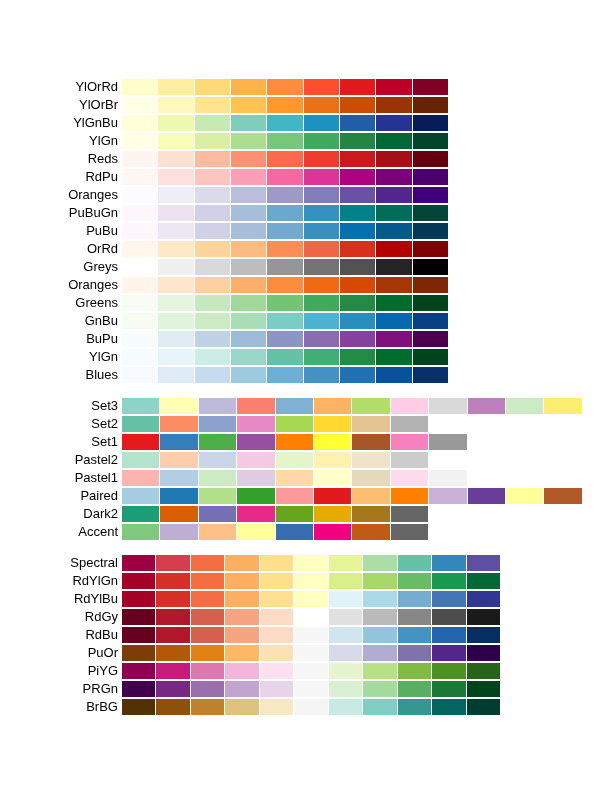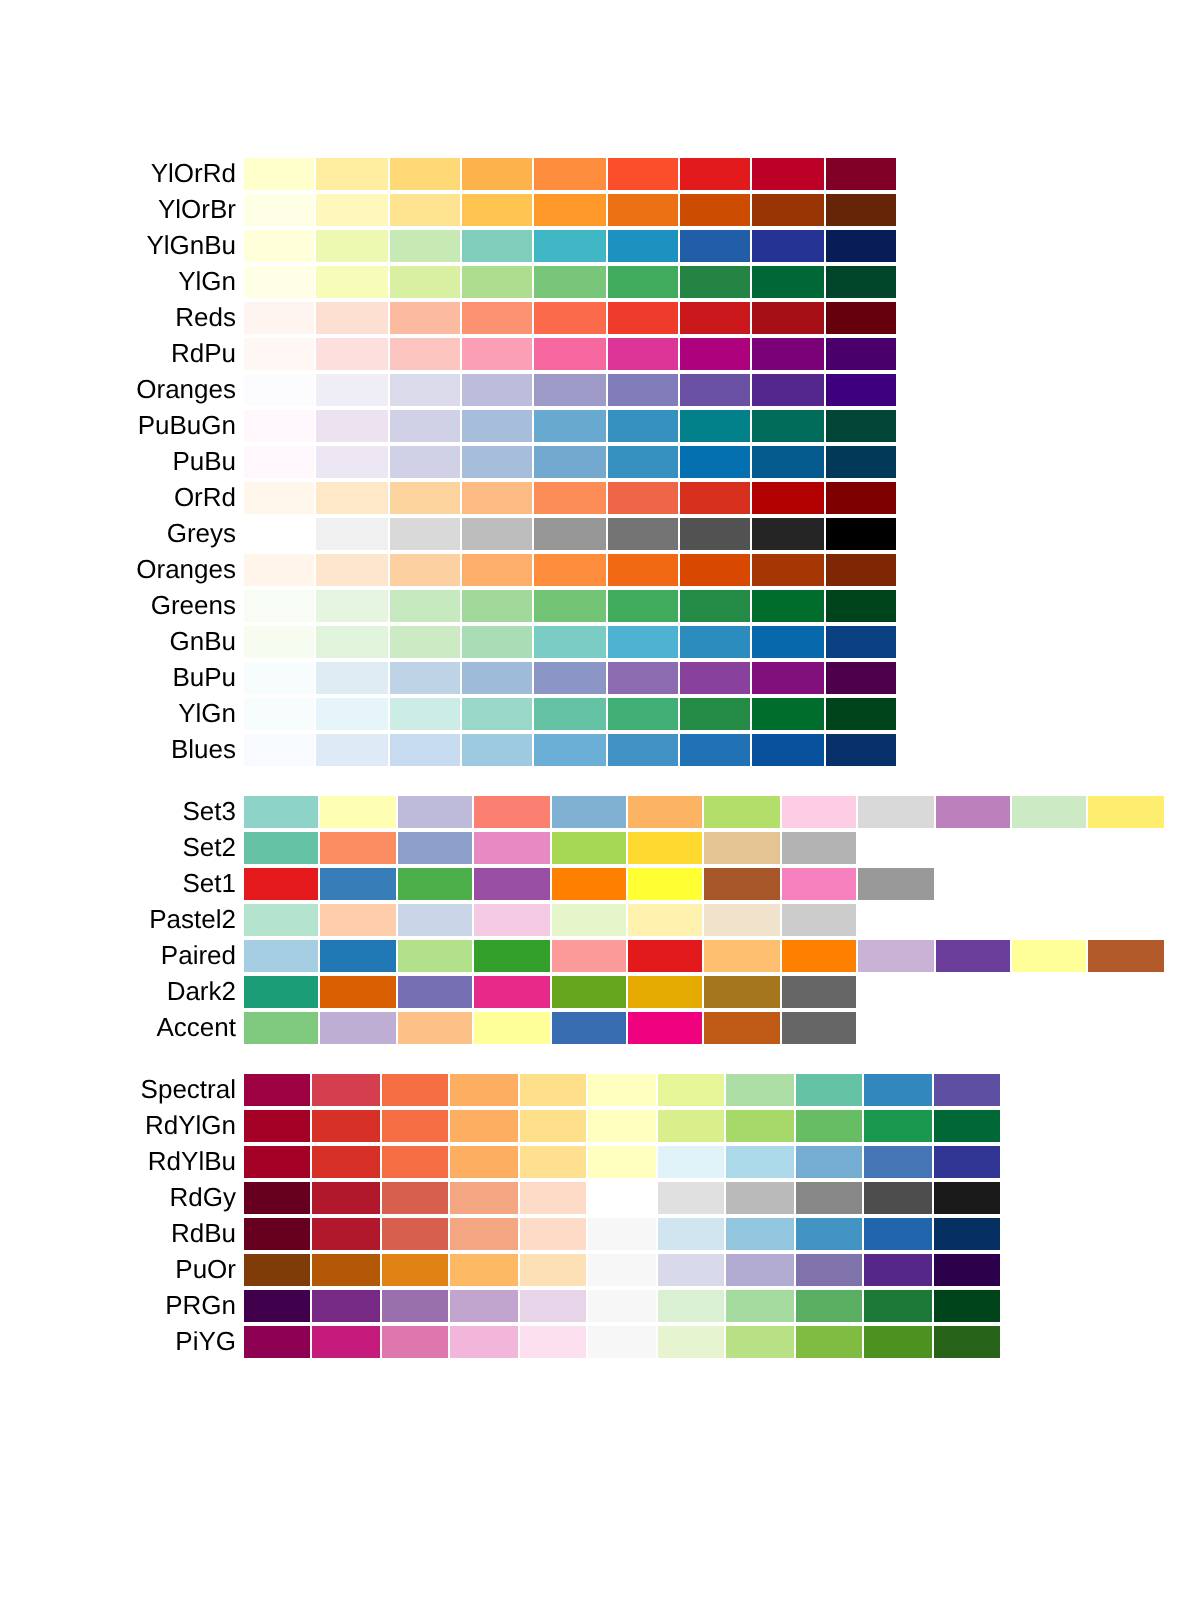--- a/index.html
+++ b/index.html
@@ -333,20 +333,34 @@
           <div class="swatch" style="width: 37.4167px; background: rgb(253, 205, 172);"></div>
           <div class="swatch" style="width: 37.4167px; background: rgb(203, 213, 232);"></div>
           <div class="swatch" style="width: 37.4167px; background: rgb(244, 202, 228);"></div>
           <div class="swatch" style="width: 37.4167px; background: rgb(230, 245, 201);"></div>
           <div class="swatch" style="width: 37.4167px; background: rgb(255, 242, 174);"></div>
           <div class="swatch" style="width: 37.4167px; background: rgb(241, 226, 204);"></div>
           <div class="swatch" style="width: 37.4167px; background: rgb(204, 204, 204);"></div>
         </div>
       </div>
       <div class="row">
+        <div class="label">Pastel1</div>
+        <div class="swatches">
+          <div class="swatch" style="width: 37.4167px; background: rgb(251, 180, 174);"></div>
+          <div class="swatch" style="width: 37.4167px; background: rgb(179, 205, 227);"></div>
+          <div class="swatch" style="width: 37.4167px; background: rgb(204, 235, 197);"></div>
+          <div class="swatch" style="width: 37.4167px; background: rgb(222, 203, 228);"></div>
+          <div class="swatch" style="width: 37.4167px; background: rgb(254, 217, 166);"></div>
+          <div class="swatch" style="width: 37.4167px; background: rgb(255, 255, 204);"></div>
+          <div class="swatch" style="width: 37.4167px; background: rgb(229, 216, 189);"></div>
+          <div class="swatch" style="width: 37.4167px; background: rgb(253, 218, 236);"></div>
+          <div class="swatch" style="width: 37.4167px; background: rgb(242, 242, 242);"></div>
+        </div>
+      </div>
+      <div class="row">
         <div class="label">Paired</div>
         <div class="swatches">
           <div class="swatch" style="width: 37.4167px; background: rgb(166, 206, 227);"></div>
           <div class="swatch" style="width: 37.4167px; background: rgb(31, 120, 180);"></div>
           <div class="swatch" style="width: 37.4167px; background: rgb(178, 223, 138);"></div>
           <div class="swatch" style="width: 37.4167px; background: rgb(51, 160, 44);"></div>
           <div class="swatch" style="width: 37.4167px; background: rgb(251, 154, 153);"></div>
           <div class="swatch" style="width: 37.4167px; background: rgb(227, 26, 28);"></div>
           <div class="swatch" style="width: 37.4167px; background: rgb(253, 191, 111);"></div>
           <div class="swatch" style="width: 37.4167px; background: rgb(255, 127, 0);"></div>
@@ -474,45 +488,61 @@
           <div class="swatch" style="width: 33.4545px; background: rgb(254, 224, 182);"></div>
           <div class="swatch" style="width: 33.4545px; background: rgb(247, 247, 247);"></div>
           <div class="swatch" style="width: 33.4545px; background: rgb(216, 218, 235);"></div>
           <div class="swatch" style="width: 33.4545px; background: rgb(178, 171, 210);"></div>
           <div class="swatch" style="width: 33.4545px; background: rgb(128, 115, 172);"></div>
           <div class="swatch" style="width: 33.4545px; background: rgb(84, 39, 136);"></div>
           <div class="swatch" style="width: 33.4545px; background: rgb(45, 0, 75);"></div>
         </div>
       </div>
       <div class="row">
+        <div class="label">PiYG</div>
+        <div class="swatches">
+          <div class="swatch" style="width: 33.4545px; background: rgb(142, 1, 82);"></div>
+          <div class="swatch" style="width: 33.4545px; background: rgb(197, 27, 125);"></div>
+          <div class="swatch" style="width: 33.4545px; background: rgb(222, 119, 174);"></div>
+          <div class="swatch" style="width: 33.4545px; background: rgb(241, 182, 218);"></div>
+          <div class="swatch" style="width: 33.4545px; background: rgb(253, 224, 239);"></div>
+          <div class="swatch" style="width: 33.4545px; background: rgb(247, 247, 247);"></div>
+          <div class="swatch" style="width: 33.4545px; background: rgb(230, 245, 208);"></div>
+          <div class="swatch" style="width: 33.4545px; background: rgb(184, 225, 134);"></div>
+          <div class="swatch" style="width: 33.4545px; background: rgb(127, 188, 65);"></div>
+          <div class="swatch" style="width: 33.4545px; background: rgb(77, 146, 33);"></div>
+          <div class="swatch" style="width: 33.4545px; background: rgb(39, 100, 25);"></div>
+        </div>
+      </div>
+      <div class="row">
         <div class="label">PRGn</div>
         <div class="swatches">
           <div class="swatch" style="width: 33.4545px; background: rgb(64, 0, 75);"></div>
           <div class="swatch" style="width: 33.4545px; background: rgb(118, 42, 131);"></div>
           <div class="swatch" style="width: 33.4545px; background: rgb(153, 112, 171);"></div>
           <div class="swatch" style="width: 33.4545px; background: rgb(194, 165, 207);"></div>
           <div class="swatch" style="width: 33.4545px; background: rgb(231, 212, 232);"></div>
           <div class="swatch" style="width: 33.4545px; background: rgb(247, 247, 247);"></div>
           <div class="swatch" style="width: 33.4545px; background: rgb(217, 240, 211);"></div>
           <div class="swatch" style="width: 33.4545px; background: rgb(166, 219, 160);"></div>
           <div class="swatch" style="width: 33.4545px; background: rgb(90, 174, 97);"></div>
           <div class="swatch" style="width: 33.4545px; background: rgb(27, 120, 55);"></div>
           <div class="swatch" style="width: 33.4545px; background: rgb(0, 68, 27);"></div>
         </div>
       </div>
       <div class="row">
-        <div class="label">PiYG</div>
-        <div class="swatches">
-          <div class="swatch" style="width: 33.4545px; background: rgb(142, 1, 82);"></div>
-          <div class="swatch" style="width: 33.4545px; background: rgb(197, 27, 125);"></div>
-          <div class="swatch" style="width: 33.4545px; background: rgb(222, 119, 174);"></div>
-          <div class="swatch" style="width: 33.4545px; background: rgb(241, 182, 218);"></div>
-          <div class="swatch" style="width: 33.4545px; background: rgb(253, 224, 239);"></div>
-          <div class="swatch" style="width: 33.4545px; background: rgb(247, 247, 247);"></div>
-          <div class="swatch" style="width: 33.4545px; background: rgb(230, 245, 208);"></div>
-          <div class="swatch" style="width: 33.4545px; background: rgb(184, 225, 134);"></div>
-          <div class="swatch" style="width: 33.4545px; background: rgb(127, 188, 65);"></div>
-          <div class="swatch" style="width: 33.4545px; background: rgb(77, 146, 33);"></div>
-          <div class="swatch" style="width: 33.4545px; background: rgb(39, 100, 25);"></div>
+        <div class="label">BrBG</div>
+        <div class="swatches">
+          <div class="swatch" style="width: 33.4545px; background: rgb(84, 48, 5);"></div>
+          <div class="swatch" style="width: 33.4545px; background: rgb(140, 81, 10);"></div>
+          <div class="swatch" style="width: 33.4545px; background: rgb(191, 129, 45);"></div>
+          <div class="swatch" style="width: 33.4545px; background: rgb(223, 194, 125);"></div>
+          <div class="swatch" style="width: 33.4545px; background: rgb(246, 232, 195);"></div>
+          <div class="swatch" style="width: 33.4545px; background: rgb(245, 245, 245);"></div>
+          <div class="swatch" style="width: 33.4545px; background: rgb(199, 234, 229);"></div>
+          <div class="swatch" style="width: 33.4545px; background: rgb(128, 205, 193);"></div>
+          <div class="swatch" style="width: 33.4545px; background: rgb(53, 151, 143);"></div>
+          <div class="swatch" style="width: 33.4545px; background: rgb(1, 102, 94);"></div>
+          <div class="swatch" style="width: 33.4545px; background: rgb(0, 60, 48);"></div>
         </div>
       </div>
     </div>
   </div>
 
 </body></html>

